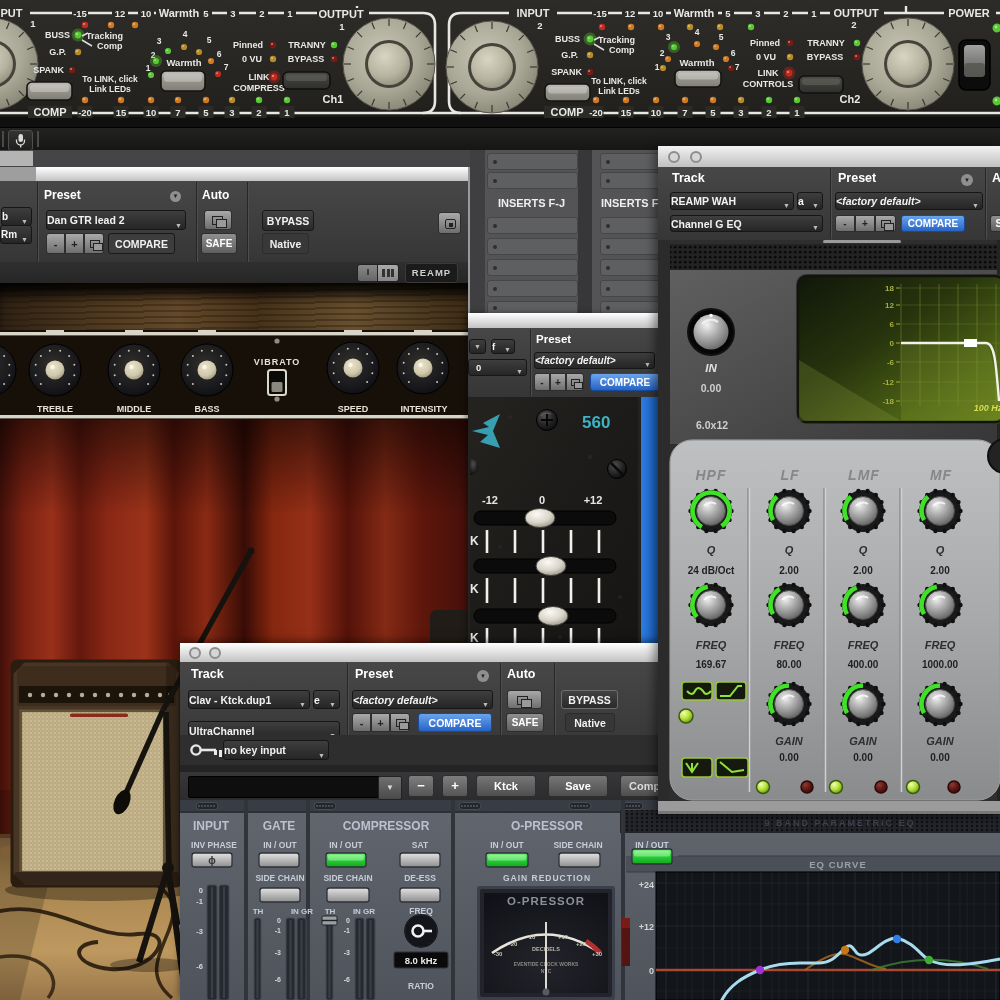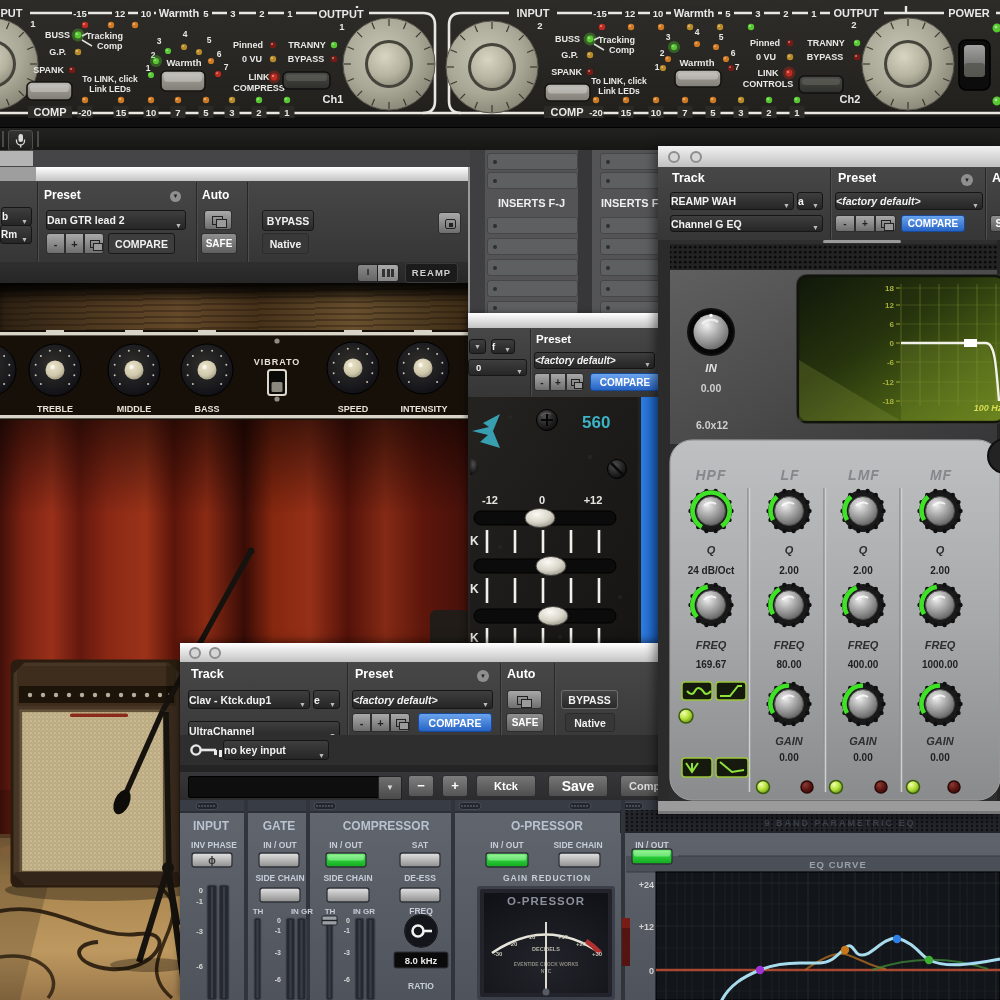--- a/index.html
+++ b/index.html
@@ -829,21 +829,21 @@
         <rect x="29" y="8" width="3" height="7" fill="#e8e8e8"></rect>
       </svg>
 <div class="dd" style="left:43px;top:97px;width:106px;height:20px;font-size:10.5px;line-height:19px">no key input<span class="c">▼</span></div>
 <div class="abs" style="left:0;top:122px;width:820px;height:7px;background:#242424"></div>
 <div class="abs" style="left:0;top:129px;width:820px;height:28px;background:linear-gradient(#37373a,#2c2c2e)"></div>
 <div class="abs" style="left:8px;top:133px;width:190px;height:20px;background:#0e0e0e;border:1px solid #000;border-radius:2px"></div>
 <div class="abs" style="left:198px;top:133px;width:22px;height:22px;background:linear-gradient(#6f6f6f,#4a4a4a);border:1px solid #222;border-radius:2px;color:#ddd;font-size:8px;text-align:center;line-height:21px">▼</div>
 <div class="btnB" style="left:228px;top:132px;width:26px;height:22px;font-size:13px;line-height:20px;background:linear-gradient(#7e7e7e,#555)">−</div>
 <div class="btnB" style="left:262px;top:132px;width:26px;height:22px;font-size:13px;line-height:20px;background:linear-gradient(#7e7e7e,#555)">+</div>
 <div class="btnB" style="left:296px;top:132px;width:60px;height:22px;font-size:11px;line-height:21px;background:linear-gradient(#767676,#4e4e4e)">Ktck</div>
-<div class="btnB" style="left:368px;top:132px;width:60px;height:22px;font-size:14px;line-height:21px;background:linear-gradient(#767676,#4e4e4e)">Save</div>
+<div class="btnB" style="left:368px;top:132px;width:60px;height:22px;font-size:11px;line-height:21px;background:linear-gradient(#767676,#4e4e4e)">Save</div>
 <div class="btnB" style="left:440px;top:132px;width:60px;height:22px;font-size:11px;line-height:21px;background:linear-gradient(#767676,#4e4e4e);color:#ddd;text-align:left;padding-left:8px">Comp</div>
 <svg class="abs" style="left:0;top:157px" width="820" height="200" viewBox="0 0 820 200">
         <defs>
           <linearGradient id="ucbtn" x1="0" y1="0" x2="0" y2="1">
             <stop offset="0" stop-color="#e2e2e2"></stop>
             <stop offset=".5" stop-color="#b8b8b8"></stop>
             <stop offset="1" stop-color="#8e8e8e"></stop>
           </linearGradient>
           <linearGradient id="ucgrn" x1="0" y1="0" x2="0" y2="1">
             <stop offset="0" stop-color="#8af28a"></stop>

